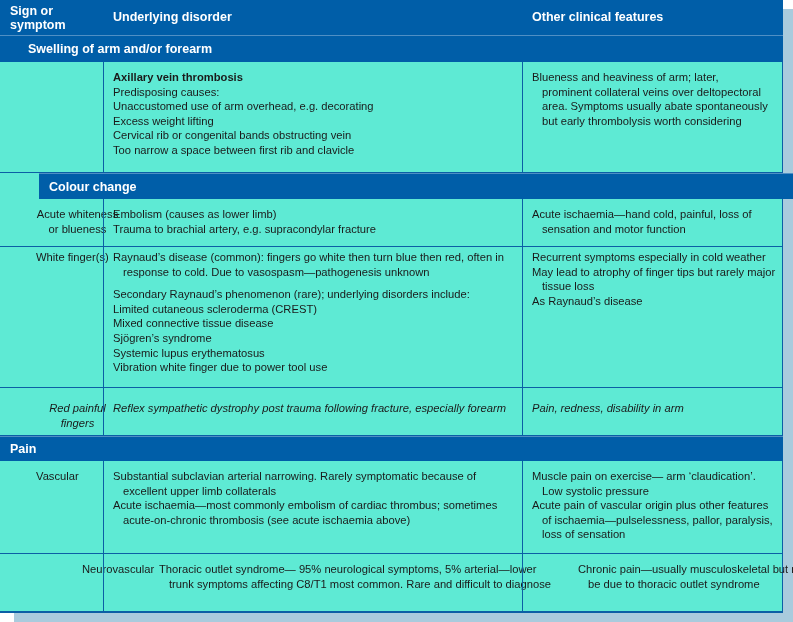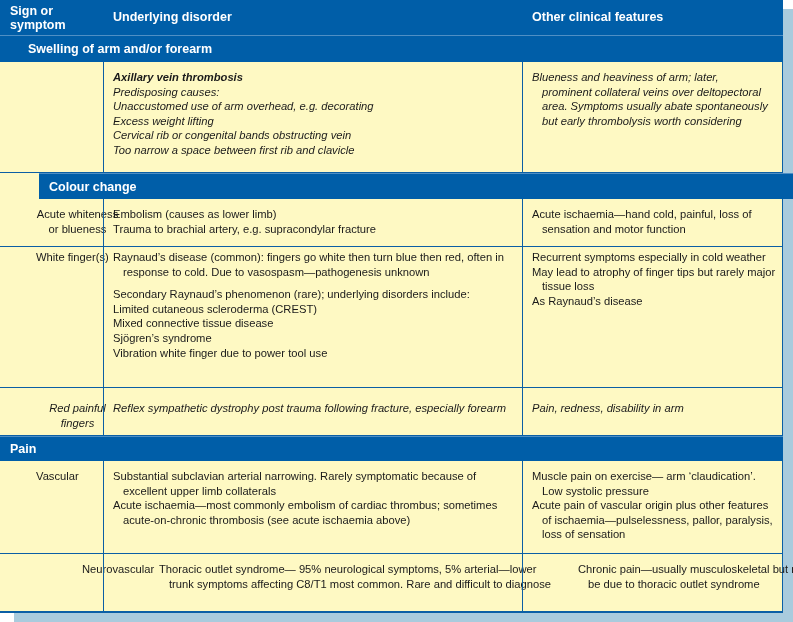--- a/index.html
+++ b/index.html
@@ -1,21 +1,21 @@
 <!DOCTYPE html>
 <html><head>
   <meta charset="utf-8">
   <style>
     html, body { margin: 0; padding: 0; background: #ffffff; }
     body { width: 793px; height: 622px; position: relative; overflow: hidden;
            font-family: "Liberation Sans", "DejaVu Sans", sans-serif; color: #1a1a1a; }
     .shadow-right { position: absolute; left: 783px; top: 9px; width: 10px; height: 613px; background: #a9cbdd; }
     .shadow-bottom { position: absolute; left: 14px; top: 612px; width: 779px; height: 10px; background: #a9cbdd; }
     .table { position: absolute; left: 0; top: 0; width: 782px; height: 611px;
-             border-right: 1px solid #0b5fa5; border-bottom: 2px solid #0b5fa5; background: #fef9c3; box-sizing: content-box; }
+             border-right: 1px solid #0b5fa5; border-bottom: 2px solid #0b5fa5; background: #5eead4; box-sizing: content-box; }
     .band { position: absolute; left: 0; width: 783px; background: #005ea8; color: #ffffff; font-weight: bold; }
     .hdr { top: 0; height: 35px; }
     .hdr .hcell { position: absolute; top: 4px; font-size: 12.5px; line-height: 14px; }
     .section { font-size: 12.5px; line-height: 26px; padding-left: 10px; box-sizing: border-box;
                border-top: 1px solid #4f8fc4; }
     .row { position: absolute; left: 0; width: 783px; border-bottom: 1px solid #0b5fa5; box-sizing: border-box; }
     .row.last { border-bottom: none; margin-left: 46px; }
     .vline { position: absolute; width: 1px; background: #0b5fa5; }
     .cell { position: absolute; top: 8px; font-size: 11.2px; line-height: 14.6px; }
     .c1 { left: 0; width: 103px; text-align: center; padding-left: 26px; }
@@ -39,21 +39,21 @@
     <div class="hcell" style="left:10px; width:90px;">
       <span class="line">Sign or</span>
       <span class="line">symptom</span>
     </div>
     <div class="hcell" style="left:113px; top:10px;">Underlying disorder</div>
     <div class="hcell" style="left:532px; top:10px;">Other clinical features</div>
   </div>
 
   <div class="band section" style="top:35px; height:27px;padding-left:28px;">Swelling of arm and/or forearm</div>
 
-  <div class="row" style="top:62px; height:111px;font-style:italic;">
+  <div class="row" style="top:62px; height:111px;">
     <div class="cell c1 left"></div>
     <div class="cell c2">
       <span class="line bold">Axillary vein thrombosis</span>
       <span class="line">Predisposing causes:</span>
       <span class="line">Unaccustomed use of arm overhead, e.g. decorating</span>
       <span class="line">Excess weight lifting</span>
       <span class="line">Cervical rib or congenital bands obstructing vein</span>
       <span class="line">Too narrow a space between first rib and clavicle</span>
     </div>
     <div class="cell c3" style="width:236px;">
@@ -79,20 +79,21 @@
 
   <div class="row" style="top:242px; height:146px;">
     <div class="cell c1 left">White finger(s)</div>
     <div class="cell c2">
       <span class="hang">Raynaud’s disease (common): fingers go white then turn blue then red, often in response to cold. Due to vasospasm—pathogenesis unknown</span>
       <span class="gap"></span>
       <span class="hang">Secondary Raynaud’s phenomenon (rare); underlying disorders include:</span>
       <span class="hang">Limited cutaneous scleroderma (CREST)</span>
       <span class="hang">Mixed connective tissue disease</span>
       <span class="hang">Sjögren’s syndrome</span>
+      <span class="hang">Systemic lupus erythematosus</span>
       <span class="hang">Vibration white finger due to power tool use</span>
     </div>
     <div class="cell c3">
       <span class="hang">Recurrent symptoms especially in cold weather</span>
       <span class="hang">May lead to atrophy of finger tips but rarely major tissue loss</span>
       <span class="hang">As Raynaud’s disease</span>
     </div>
   </div>
 
   <div class="row" style="top:393px; height:43px;font-style:italic;">

